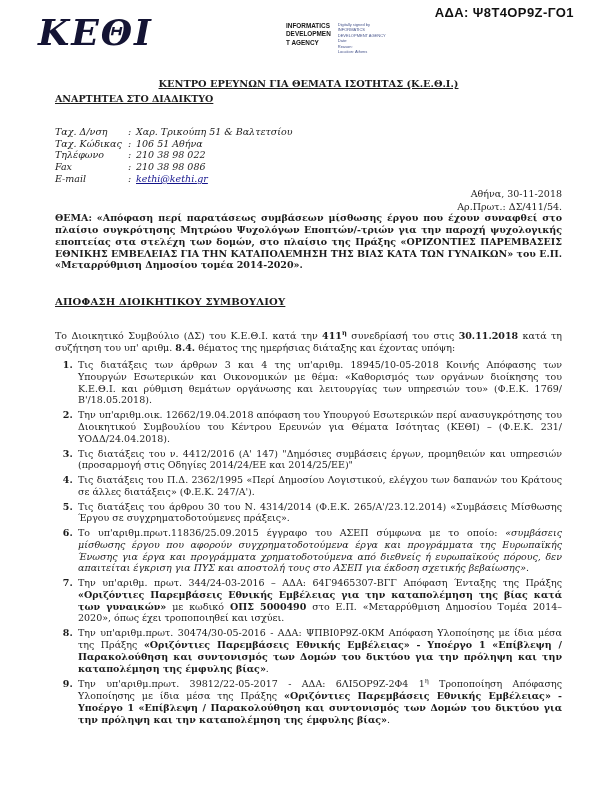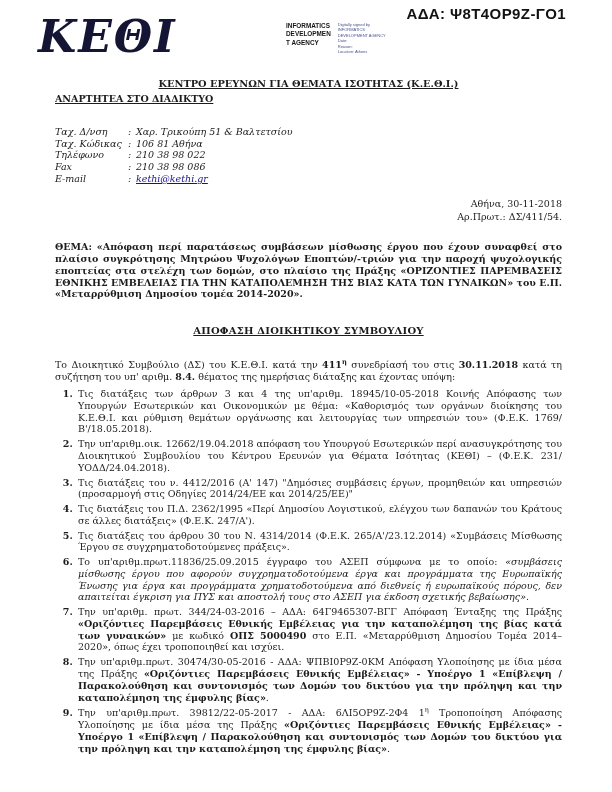--- a/index.html
+++ b/index.html
@@ -4,51 +4,51 @@
 <style>
   * { margin:0; padding:0; box-sizing:border-box; }
   html,body { background:#ffffff; }
   .page {
     position:relative; width:612px; height:792px; margin:0 auto;
     background:#ffffff; overflow:hidden;
     font-family:"DejaVu Serif", serif; color:#1c1c1c;
     font-size:9.5px; line-height:1.24;
   }
   .ada {
-    position:absolute; top:5px; right:46px;
+    position:absolute; top:5px; right:38px;
     font-family:"Liberation Sans", sans-serif; font-weight:bold;
-    font-size:15px; letter-spacing:.4px; color:#111;
+    font-size:13px; letter-spacing:.4px; color:#111;
   }
   .logo {
     position:absolute; top:10px; left:38px;
     font-family:"DejaVu Serif", serif; font-weight:bold; font-style:italic;
-    font-size:44px; letter-spacing:2px; color:#141434;
+    font-size:36px; letter-spacing:2px; color:#141434;
   }
   .stamp { position:absolute; top:22px; left:286px; display:flex; gap:7px; }
   .stamp-agency {
     font-family:"Liberation Sans", sans-serif; font-weight:bold;
     font-size:6.4px; line-height:1.3; color:#151515; white-space:nowrap;
   }
   .stamp-details {
     font-family:"Liberation Sans", sans-serif;
     font-size:4px; line-height:1.35; color:#47558c; white-space:nowrap;
   }
   .content { position:absolute; left:55px; top:78px; width:507px; }
   .org-title { font-weight:bold; text-decoration:underline; font-size:9.8px;text-align:center; }
   .publish-notice { text-align:left; font-weight:bold; text-decoration:underline; margin-top:3px; }
   .contact { margin-top:21px;font-style:italic; }
   .c-row { display:flex; }
   .c-label { width:73px; flex:0 0 73px; }
   .c-colon { width:8px; flex:0 0 8px; }
   .email-link { color:#14148c; text-decoration:underline; cursor:pointer; }
-  .meta-block { text-align:right; margin-top:13px; }
+  .meta-block { text-align:right; margin-top:3px; }
   .meta-line { margin-top:1px; }
-  .subject { margin-top:19px; font-weight:bold; text-align:justify; }
+  .subject { font-weight:bold; text-align:justify; }
   .decision-heading {
-    text-align:center; font-weight:bold; text-decoration:underline;
+    font-weight:bold; text-decoration:underline;
     font-size:10px; margin-top:25px; letter-spacing:.2px;
   }
   .intro { margin-top:21px; text-align:justify; }
   ol.basis-list { margin-top:5px; padding-left:21px; text-align:justify; list-style:decimal; }
   ol.basis-list li { margin-top:3px; padding-left:2px; }
   ol.basis-list li::marker { font-weight:bold; }
   .sup { vertical-align:super; font-size:70%; }
 </style>
 </head>
 <body>
@@ -83,21 +83,21 @@
 
     <div class="contact">
       <div class="c-row">
         <span class="c-label">Ταχ. Δ/νση</span>
         <span class="c-colon">:</span>
         <span>Χαρ. Τρικούπη 51 &amp; Βαλτετσίου</span>
       </div>
       <div class="c-row">
         <span class="c-label">Ταχ. Κώδικας</span>
         <span class="c-colon">:</span>
-        <span>106 81 Αθήνα</span>
+        <span>106 51 Αθήνα</span>
       </div>
       <div class="c-row">
         <span class="c-label">Τηλέφωνο</span>
         <span class="c-colon">:</span>
         <span>210 38 98 022</span>
       </div>
       <div class="c-row">
         <span class="c-label">Fax</span>
         <span class="c-colon">:</span>
         <span>210 38 98 086</span>

